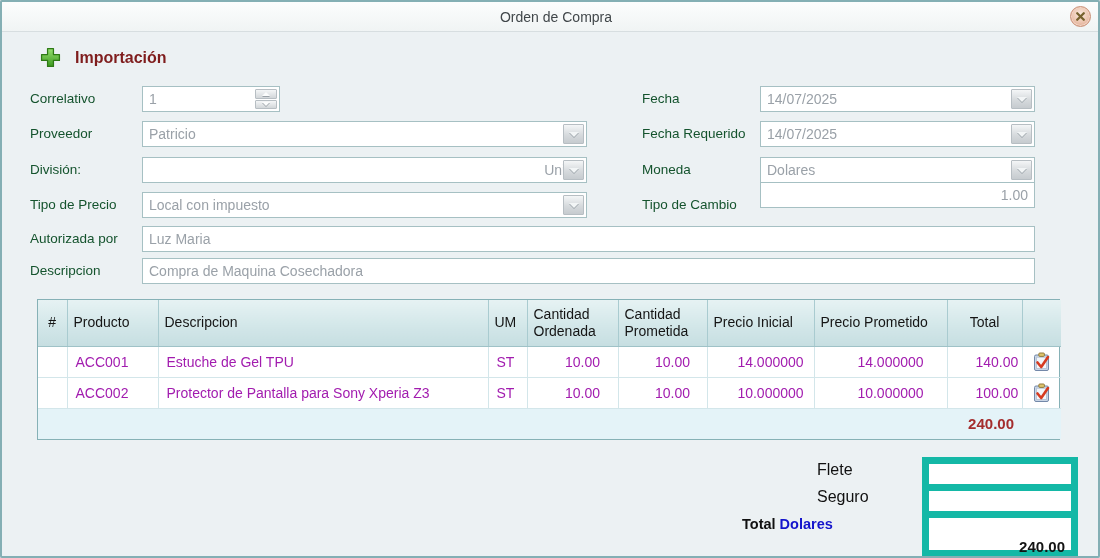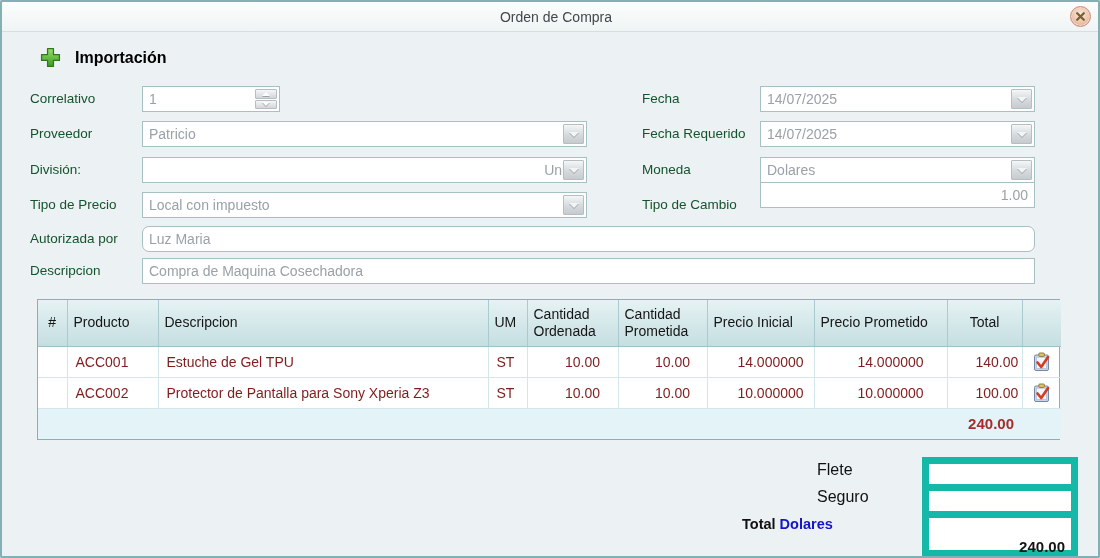--- a/index.html
+++ b/index.html
@@ -24,21 +24,21 @@
     position:absolute; right:7px; top:4px; width:21px; height:21px;
     border-radius:50%; cursor:pointer;
     background:radial-gradient(circle at 50% 38%, #f9ebe2 0%, #eec9b5 48%, #d99d84 100%);
     border:1px solid #c8english:1px solid #c8殊;
     border:1px solid #c98f76;
     box-shadow:inset 0 0 0 1px #f2d5c5;
     display:flex; align-items:center; justify-content:center;
   }
   
   .sec-head { position:absolute; left:38px; top:45px; display:flex; align-items:center; gap:14px; }
-  .sec-head .txt { font-size:16px; font-weight:bold; color:#000000; }
+  .sec-head .txt { font-size:16px; font-weight:bold; color:#7f1d1d; }
   
   .flabel {
     position:absolute; font-size:13.5px; color:#14532d; line-height:26px; white-space:nowrap;
   }
   .finput {
     position:absolute; height:26px; background:#fff;
     border:1px solid #a6c0c3; color:#9aa1a8; font-size:14px;
     line-height:24px; padding:0 6px; white-space:nowrap; overflow:hidden;
   }
   .finput.num { text-align:right; }
@@ -71,21 +71,21 @@
   thead th {
     background:linear-gradient(#e6f2f3 0%, #d3e7e9 55%, #c6dee1 100%);
     border-right:1px solid #a9cbd0; border-bottom:1px solid #9fc2c7;
     font-size:14px; font-weight:normal; color:#151515;
     text-align:left; padding:3px 6px; height:46px; line-height:1.2;
   }
   thead th.c { text-align:center; padding:3px 2px; }
   thead th:last-child { border-right:none; }
   tbody td {
     border-right:1px solid #d3e6ea; border-bottom:1px solid #d3e6ea;
-    font-size:14px; color:#7f1d1d; height:31px; padding:0 8px;
+    font-size:14px; color:#a21caf; height:31px; padding:0 8px;
     white-space:nowrap; overflow:hidden;
   }
   tbody td:last-child { border-right:none; }
   tbody td.num { text-align:center;padding-left:28px; }
   tbody td.icon-cell { text-align:center; padding:0; }
   tfoot td {
     background:#e4f3f8; height:31px; border:none;
     font-size:15px; font-weight:bold; padding:0 8px;
   }
   .red { color:#a42d2d; text-align:right; }
@@ -183,21 +183,21 @@
   <div class="finput" style="left:140px; top:190px; width:445px;">
     <span>Local con impuesto</span>
     <div class="dd-btn">
         <div class="dd-tri"></div>
       </div>
   </div>
   <div class="flabel" style="left:640px; top:190px;">Tipo de Cambio</div>
   <div class="finput num" style="left:758px; top:180px; width:275px;">1.00</div>
 
   <div class="flabel" style="left:28px; top:224px;">Autorizada por</div>
-  <div class="finput" style="left:140px; top:224px; width:893px;border-radius:7px;">Luz Maria</div>
+  <div class="finput" style="left:140px; top:224px; width:893px;">Luz Maria</div>
 
   <div class="flabel" style="left:28px; top:256px;">Descripcion</div>
   <div class="finput" style="left:140px; top:256px; width:893px;">Compra de Maquina Cosechadora</div>
 
   <div class="table-wrap">
     <table>
       <colgroup>
         <col style="width:29px">
           <col style="width:91px">
           <col style="width:330px">

